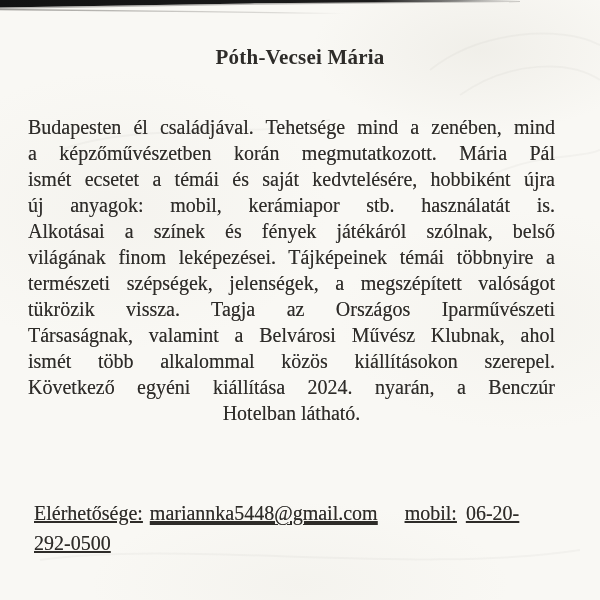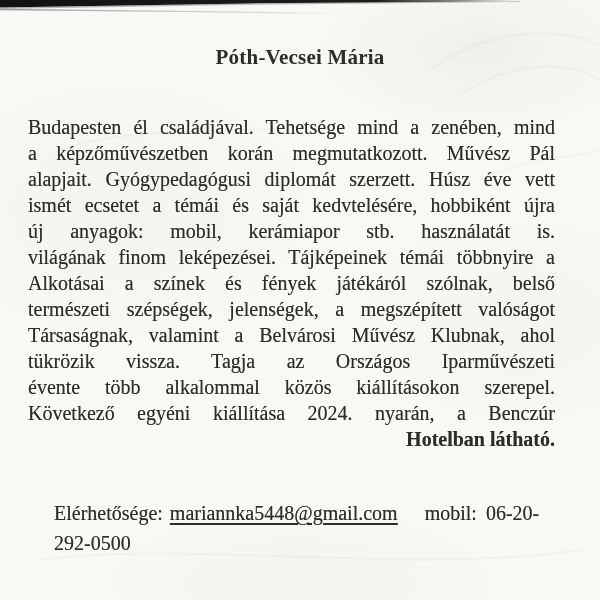--- a/index.html
+++ b/index.html
@@ -50,31 +50,31 @@
     width: 527px;
     font-size: 20px;
     line-height: 26px;
     text-shadow: 0 0 0.5px rgba(46,44,41,0.55);
   }
   .bio .jline {
     text-align: justify;
     text-align-last: justify;
   }
   .bio .lastline {
-    text-align: right;
-    font-weight: bold;
+    text-align: center;
   }
   .contact {
     position: absolute;
     top: 498px;
-    left: 54px;
+    left: 34px;
     width: 530px;
     font-size: 20px;
     line-height: 30px;
     text-shadow: 0 0 0.5px rgba(46,44,41,0.55);
+    text-decoration: underline;
   }
   .contact .email {
     margin-left: 7px;
     text-decoration: underline;
     text-underline-offset: 3px;
   }
   .contact .mobile-label {
     margin-left: 27px;
   }
   .contact .mobile-part {
@@ -112,30 +112,29 @@
     </defs>
     <polygon points="0,0 520,0 520,1.3 250,3.4 0,7.6" fill="url(#wedgeFade)"></polygon>
     <polygon points="0,7.6 250,3.4 520,1.3 520,2 255,4.8 0,9" fill="#6e6d6a" opacity="0.45"></polygon>
     <path d="M0,9.5 L200,11.6 L345,13.6" stroke="url(#lineFade)" stroke-width="1.3" fill="none"></path>
   </svg>
 
   <div class="doc-title">Póth-Vecsei Mária</div>
 
   <div class="bio">
     <div class="jline">Budapesten él családjával. Tehetsége mind a zenében, mind</div>
-    <div class="jline">a képzőművészetben korán megmutatkozott.  Művész Pál</div>
-    <div class="jline">alapjait. Gyógypedagógusi diplomát szerzett. Húsz éve vett</div>
+    <div class="jline">a képzőművészetben korán megmutatkozott.  Mária Pál</div>
     <div class="jline">ismét ecsetet a témái és saját kedvtelésére, hobbiként újra</div>
     <div class="jline">új anyagok: mobil, kerámiapor stb. használatát is.</div>
+    <div class="jline">Alkotásai a színek és fények játékáról szólnak, belső</div>
     <div class="jline">világának finom leképezései. Tájképeinek témái többnyire a</div>
-    <div class="jline">Alkotásai a színek és fények játékáról szólnak, belső</div>
     <div class="jline">természeti szépségek, jelenségek, a megszépített valóságot</div>
+    <div class="jline">tükrözik vissza. Tagja az Országos Iparművészeti</div>
     <div class="jline">Társaságnak, valamint a Belvárosi Művész Klubnak, ahol</div>
-    <div class="jline">tükrözik vissza. Tagja az Országos Iparművészeti</div>
-    <div class="jline">évente több alkalommal közös kiállításokon szerepel.</div>
+    <div class="jline">ismét több alkalommal közös kiállításokon szerepel.</div>
     <div class="jline">Következő egyéni kiállítása 2024. nyarán, a Benczúr</div>
     <div class="lastline">Hotelban látható.</div>
   </div>
 
   <div class="contact">
     <div><span>Elérhetősége:</span><span class="email">mariannka5448@gmail.com</span><span class="mobile-label">mobil:</span><span class="mobile-part">06-20-</span></div>
     <div><span>292-0500</span></div>
   </div>
 
 </div>

